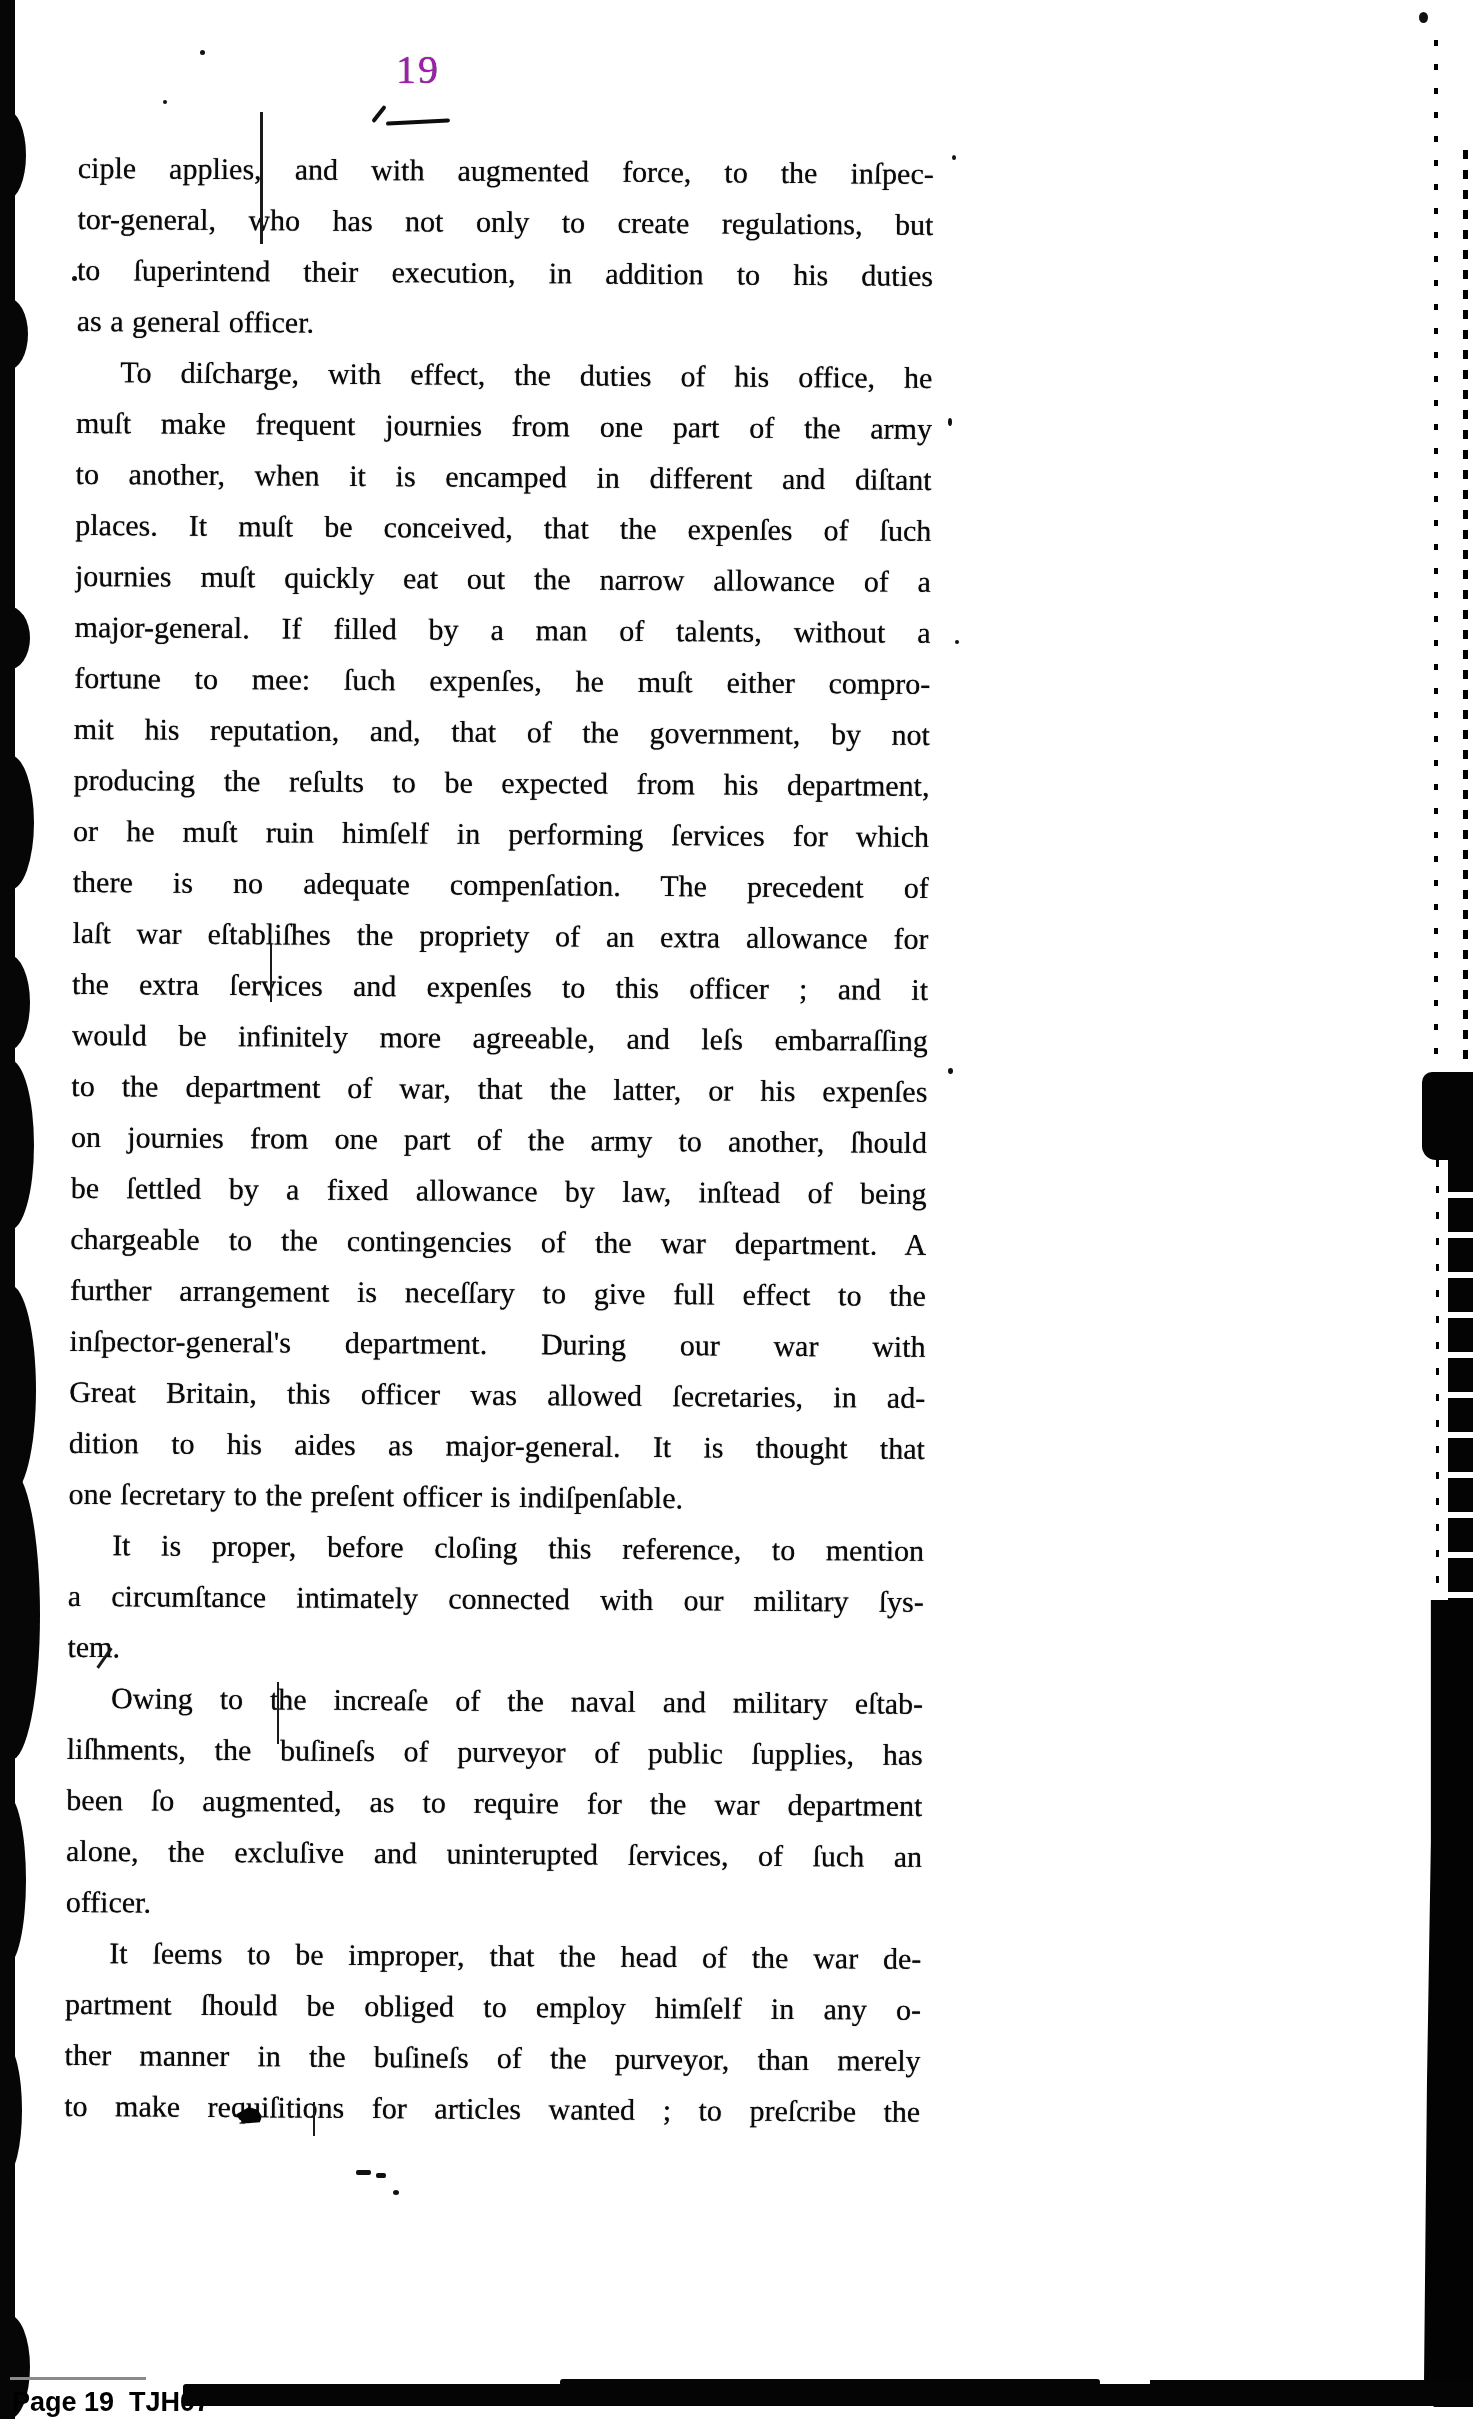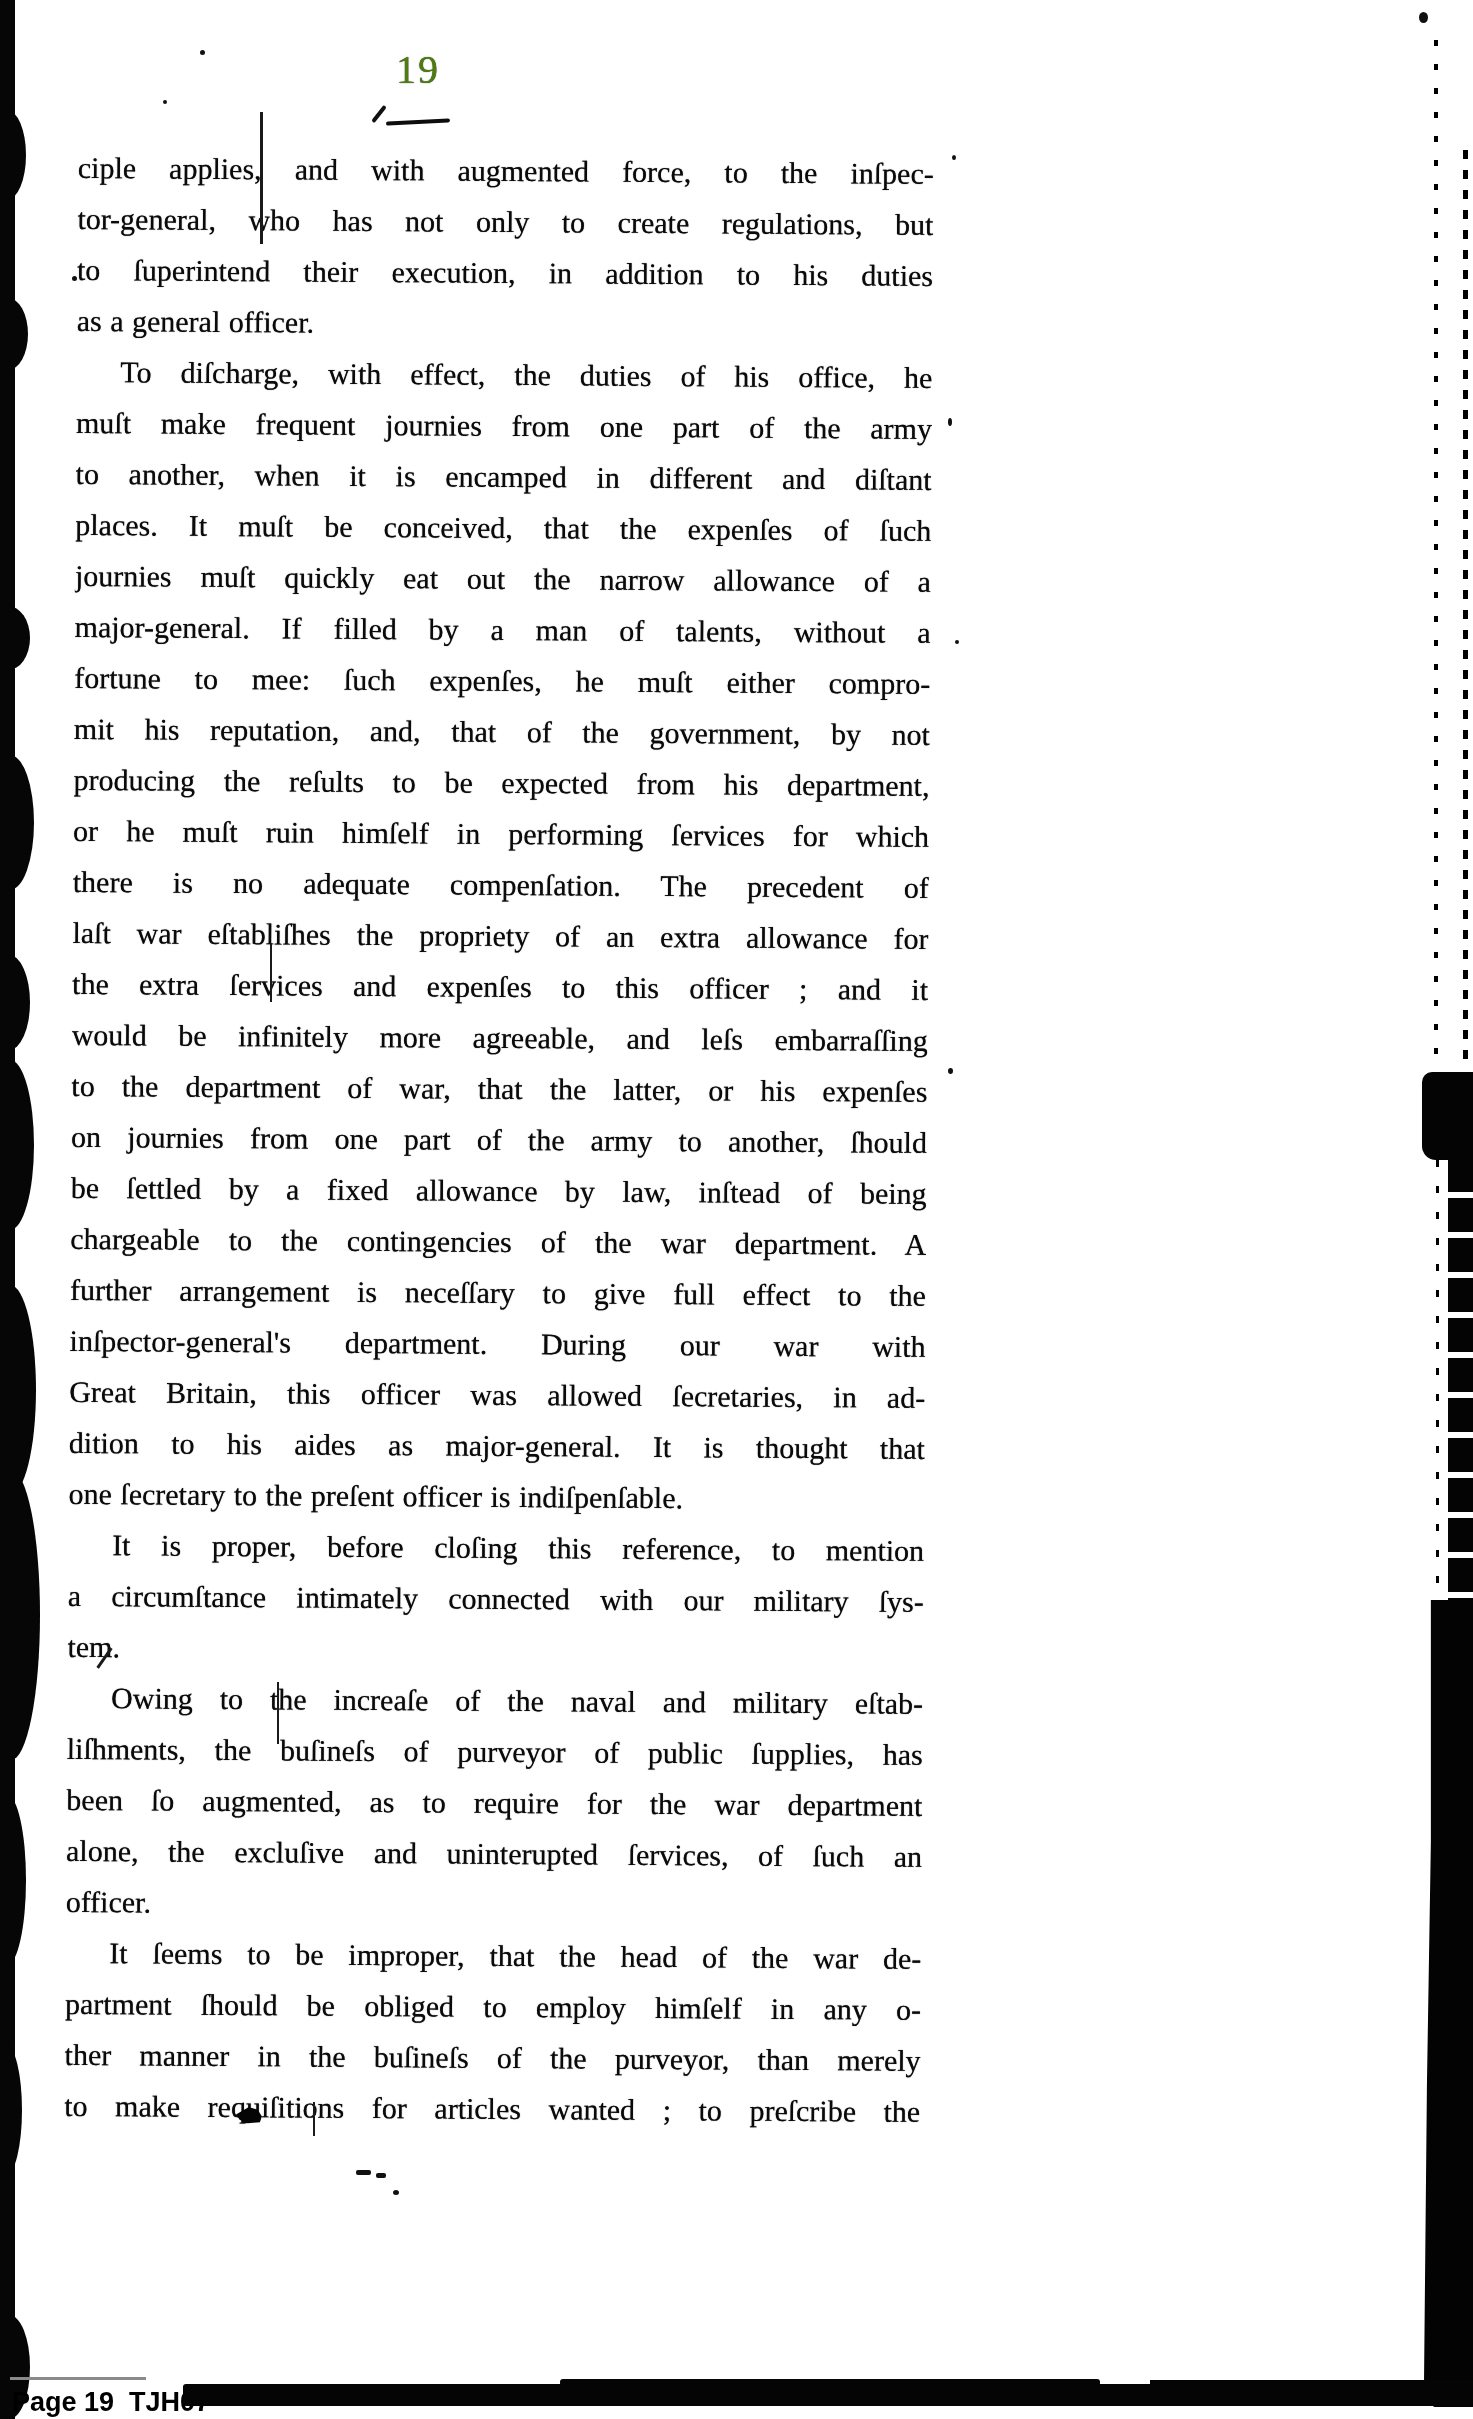--- a/index.html
+++ b/index.html
@@ -1,20 +1,20 @@
 <!DOCTYPE html>
 <html><head>
 <meta charset="utf-8">
 <style>
   html,body{margin:0;padding:0;background:#fff;width:1473px;height:2419px;overflow:hidden;}
   .page{position:relative;width:1473px;height:2419px;background:#ffffff;color:#0b0b0b;}
 
   
   .pagenum{position:absolute;left:396px;top:46px;font:40px "Liberation Serif","DejaVu Serif",serif;
-    color:#4d7c0f;letter-spacing:2px;text-shadow:0 0 1px rgba(0,0,0,.85);}
+    color:#a21caf;letter-spacing:2px;text-shadow:0 0 1px rgba(0,0,0,.85);}
   .pagenum-underline{position:absolute;left:386px;top:120px;width:64px;height:4px;background:#0d0d0d;
     transform:rotate(-3deg);border-radius:2px;}
   .pagenum-tick{position:absolute;left:377px;top:104px;width:4px;height:20px;background:#111;
     transform:rotate(38deg);border-radius:2px;}
 
   
   .text-block{position:absolute;left:78px;top:142px;width:856px;
     font-family:"Liberation Serif","DejaVu Serif",serif;font-size:30px;line-height:51px;
     color:#0a0a0a;transform:rotate(0.4deg);transform-origin:0 0;
     text-shadow:0 0 0.9px rgba(0,0,0,.8);word-spacing:1px;}

